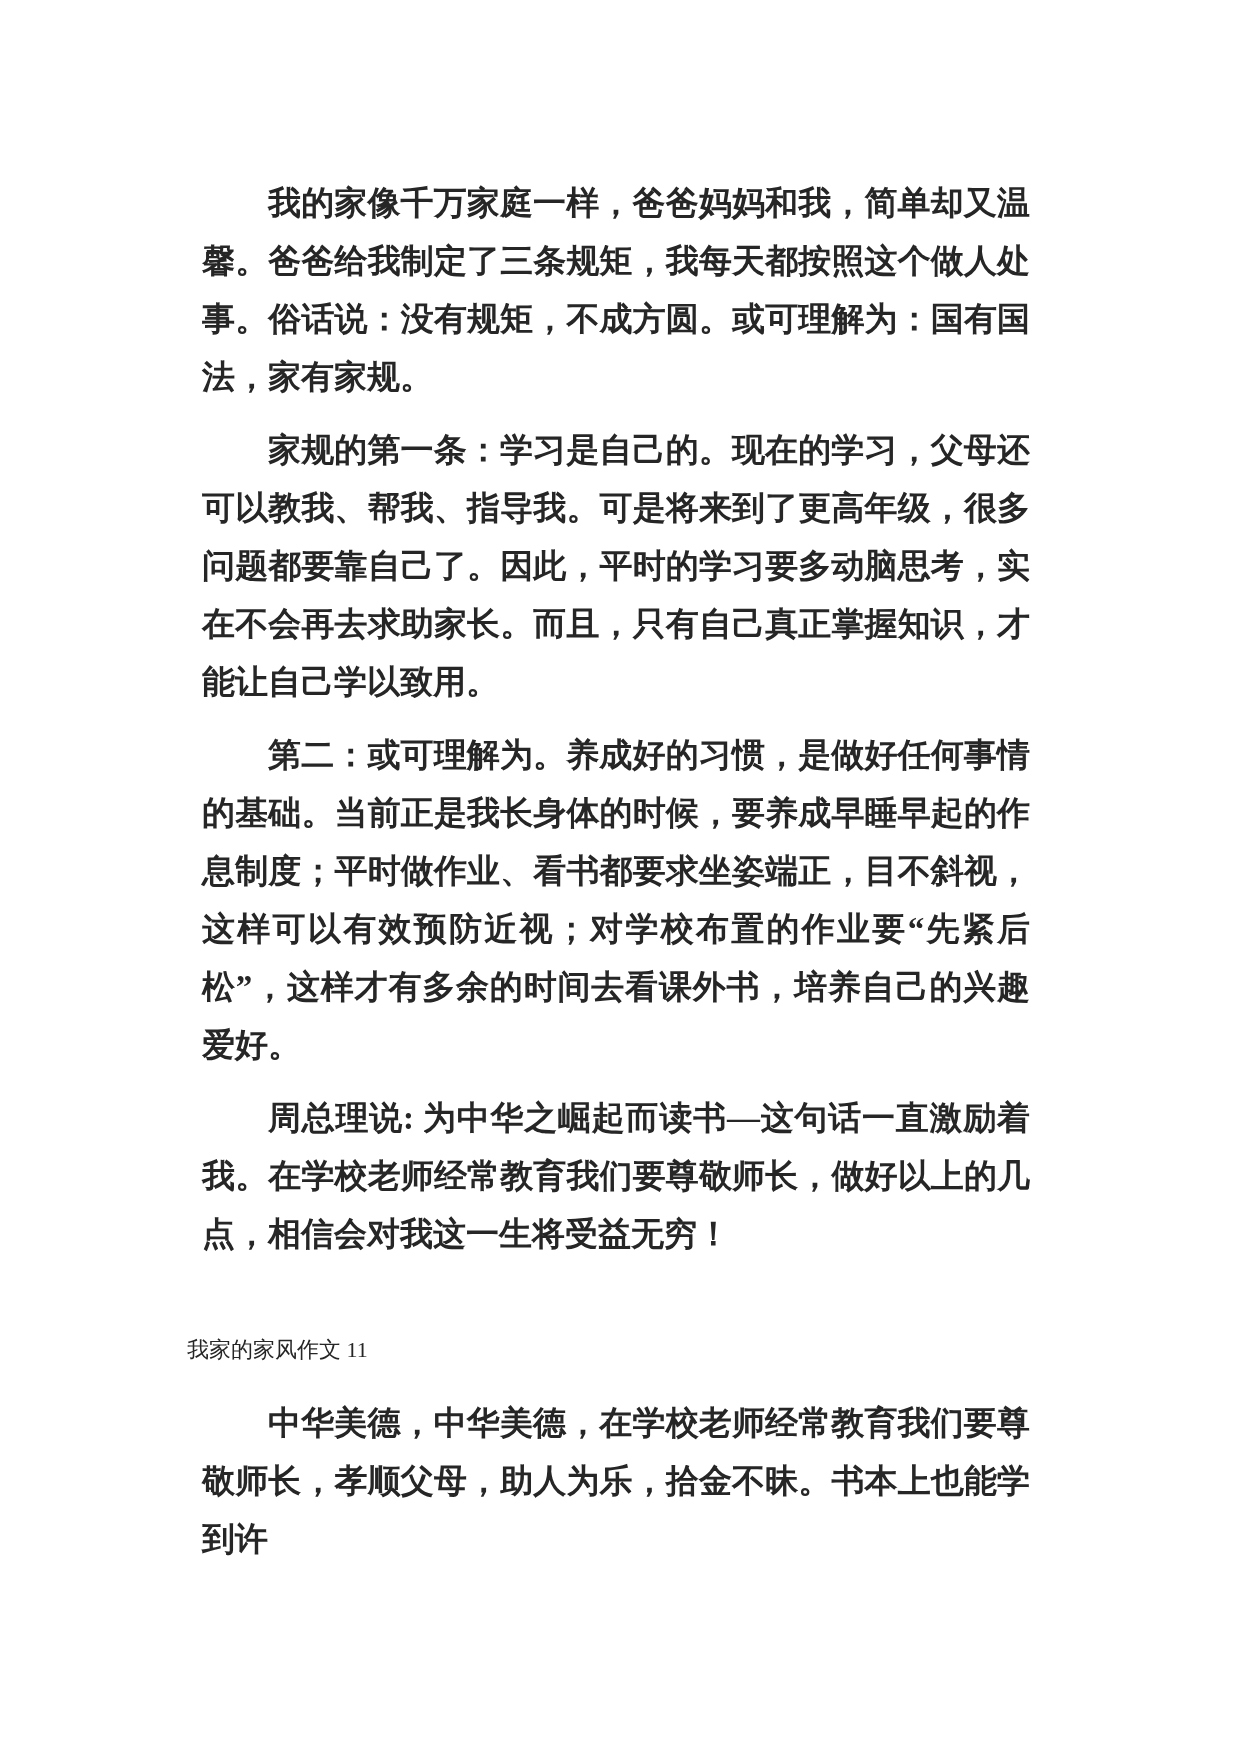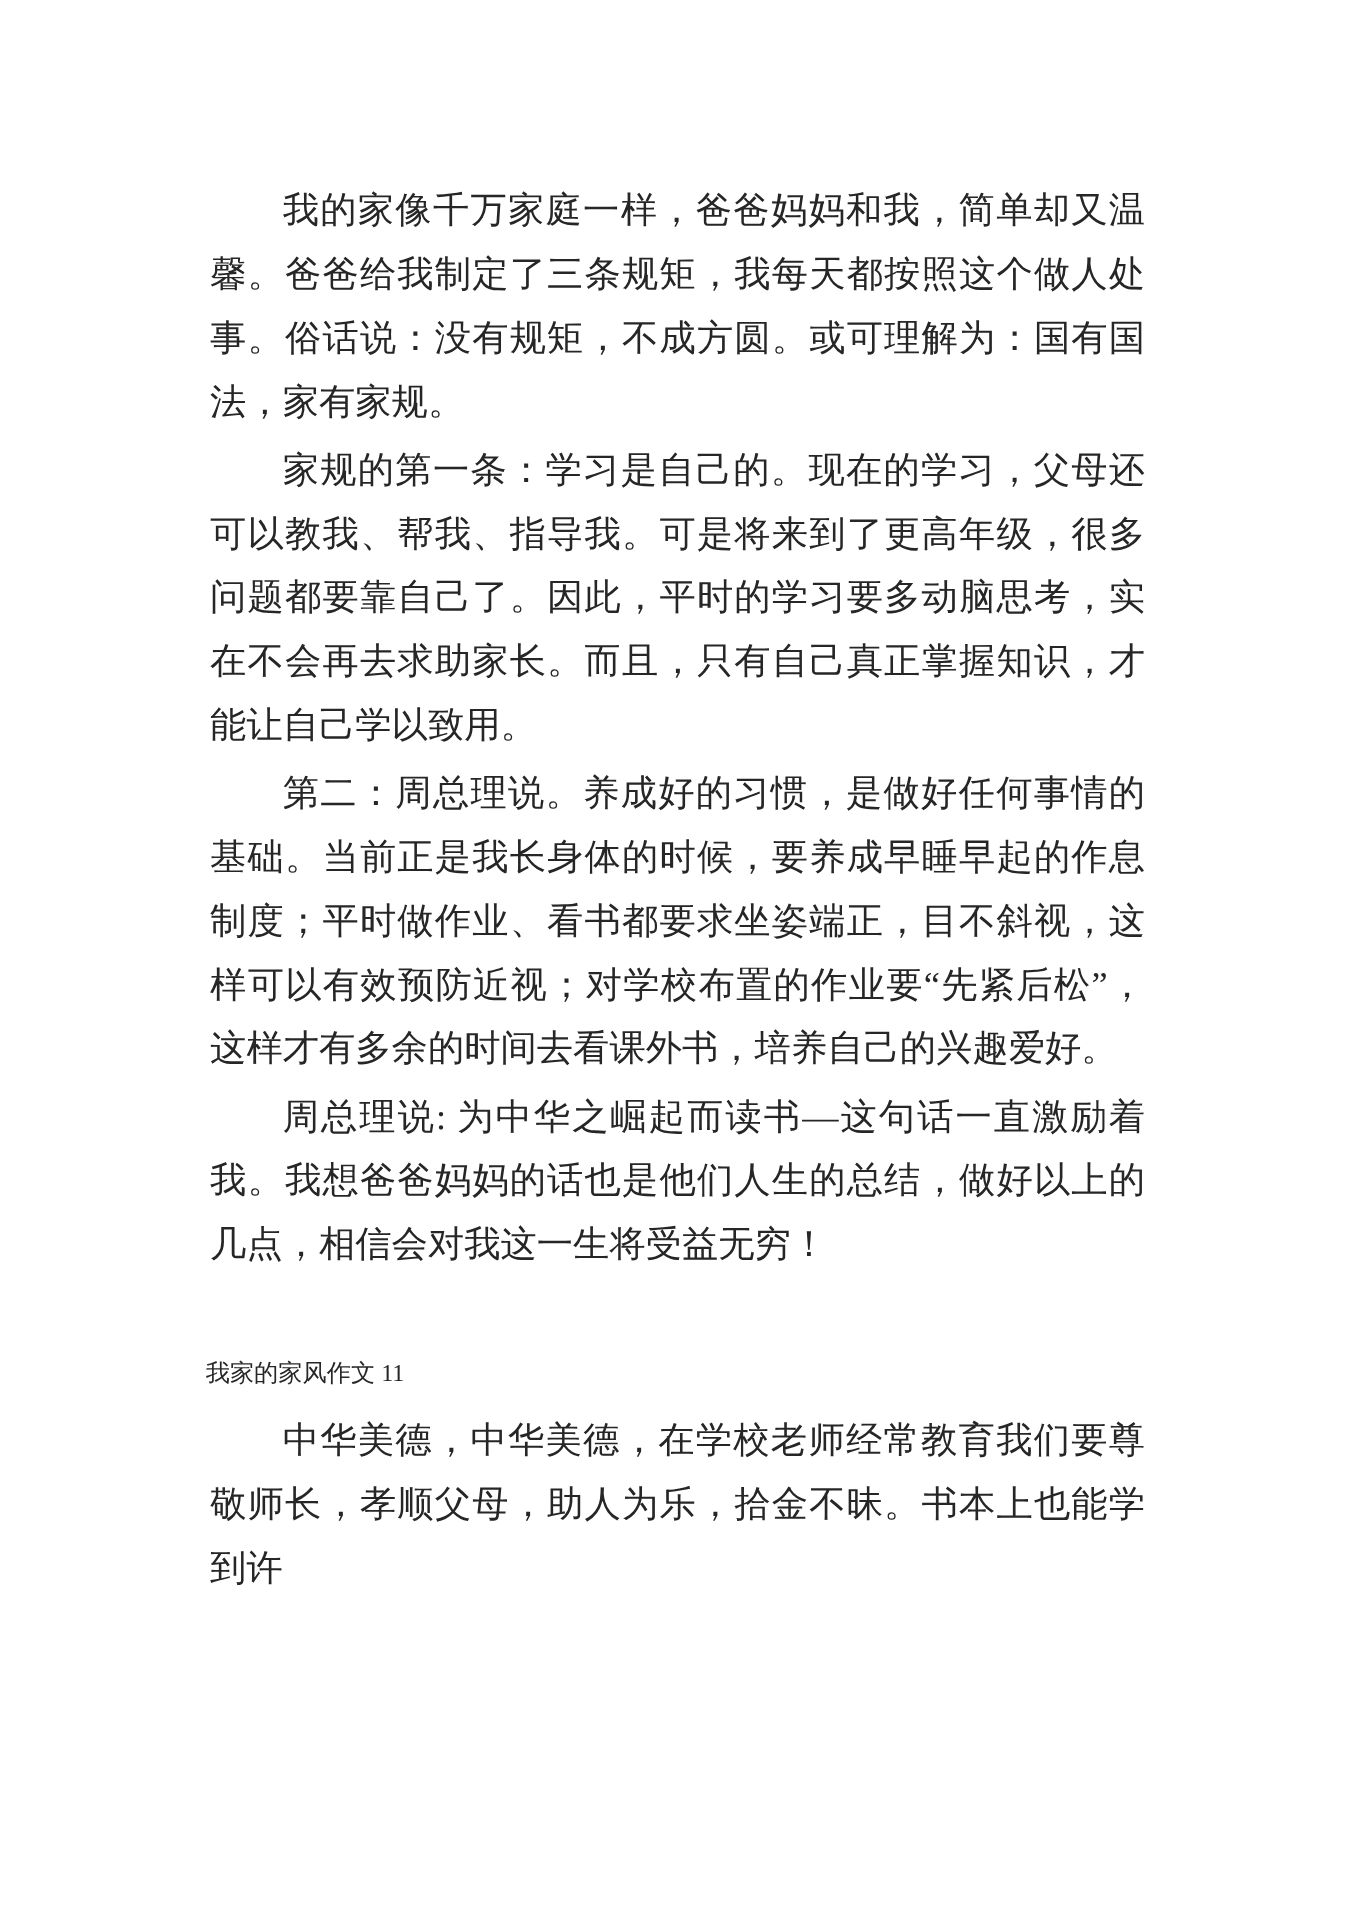--- a/index.html
+++ b/index.html
@@ -28,40 +28,41 @@
     top: 159px;
     width: 858px;
     font-size: 33px;
     line-height: 58px;
     color: #262626;
     text-align: justify;
     letter-spacing: 0;
     font-weight: 400;
   }
   .essay-content p.para {
-    margin: 4px;
+    margin: 15px;
     padding: 0;
     text-indent: 2em;
+    font-weight: bold;
   }
   .essay-content h2.section-heading {
     margin: 58px 0 0 0;
     padding: 0;
     font-size: 22px;
     line-height: 58px;
     font-weight: 400;
     color: #262626;
     text-indent: 0;
     text-align: left;
   }
 </style>
 </head>
 <body>
 
 <div class="page">
   <div class="essay-content">
     <p class="para">我的家像千万家庭一样，爸爸妈妈和我，简单却又温馨。爸爸给我制定了三条规矩，我每天都按照这个做人处事。俗话说：没有规矩，不成方圆。或可理解为：国有国法，家有家规。</p>
     <p class="para">家规的第一条：学习是自己的。现在的学习，父母还可以教我、帮我、指导我。可是将来到了更高年级，很多问题都要靠自己了。因此，平时的学习要多动脑思考，实在不会再去求助家长。而且，只有自己真正掌握知识，才能让自己学以致用。</p>
-    <p class="para">第二：周总理说。养成好的习惯，是做好任何事情的基础。当前正是我长身体的时候，要养成早睡早起的作息制度；平时做作业、看书都要求坐姿端正，目不斜视，这样可以有效预防近视；对学校布置的作业要“先紧后松”，这样才有多余的时间去看课外书，培养自己的兴趣爱好。</p>
-    <p class="para">周总理说: 为中华之崛起而读书—这句话一直激励着我。我想爸爸妈妈的话也是他们人生的总结，做好以上的几点，相信会对我这一生将受益无穷！</p>
+    <p class="para">第二：或可理解为。养成好的习惯，是做好任何事情的基础。当前正是我长身体的时候，要养成早睡早起的作息制度；平时做作业、看书都要求坐姿端正，目不斜视，这样可以有效预防近视；对学校布置的作业要“先紧后松”，这样才有多余的时间去看课外书，培养自己的兴趣爱好。</p>
+    <p class="para">周总理说: 为中华之崛起而读书—这句话一直激励着我。在学校老师经常教育我们要尊敬师长，做好以上的几点，相信会对我这一生将受益无穷！</p>
     <h2 class="section-heading">我家的家风作文 11</h2>
     <p class="para">中华美德，中华美德，在学校老师经常教育我们要尊敬师长，孝顺父母，助人为乐，拾金不昧。书本上也能学到许</p>
   </div>
 </div>
 
 </body></html>

